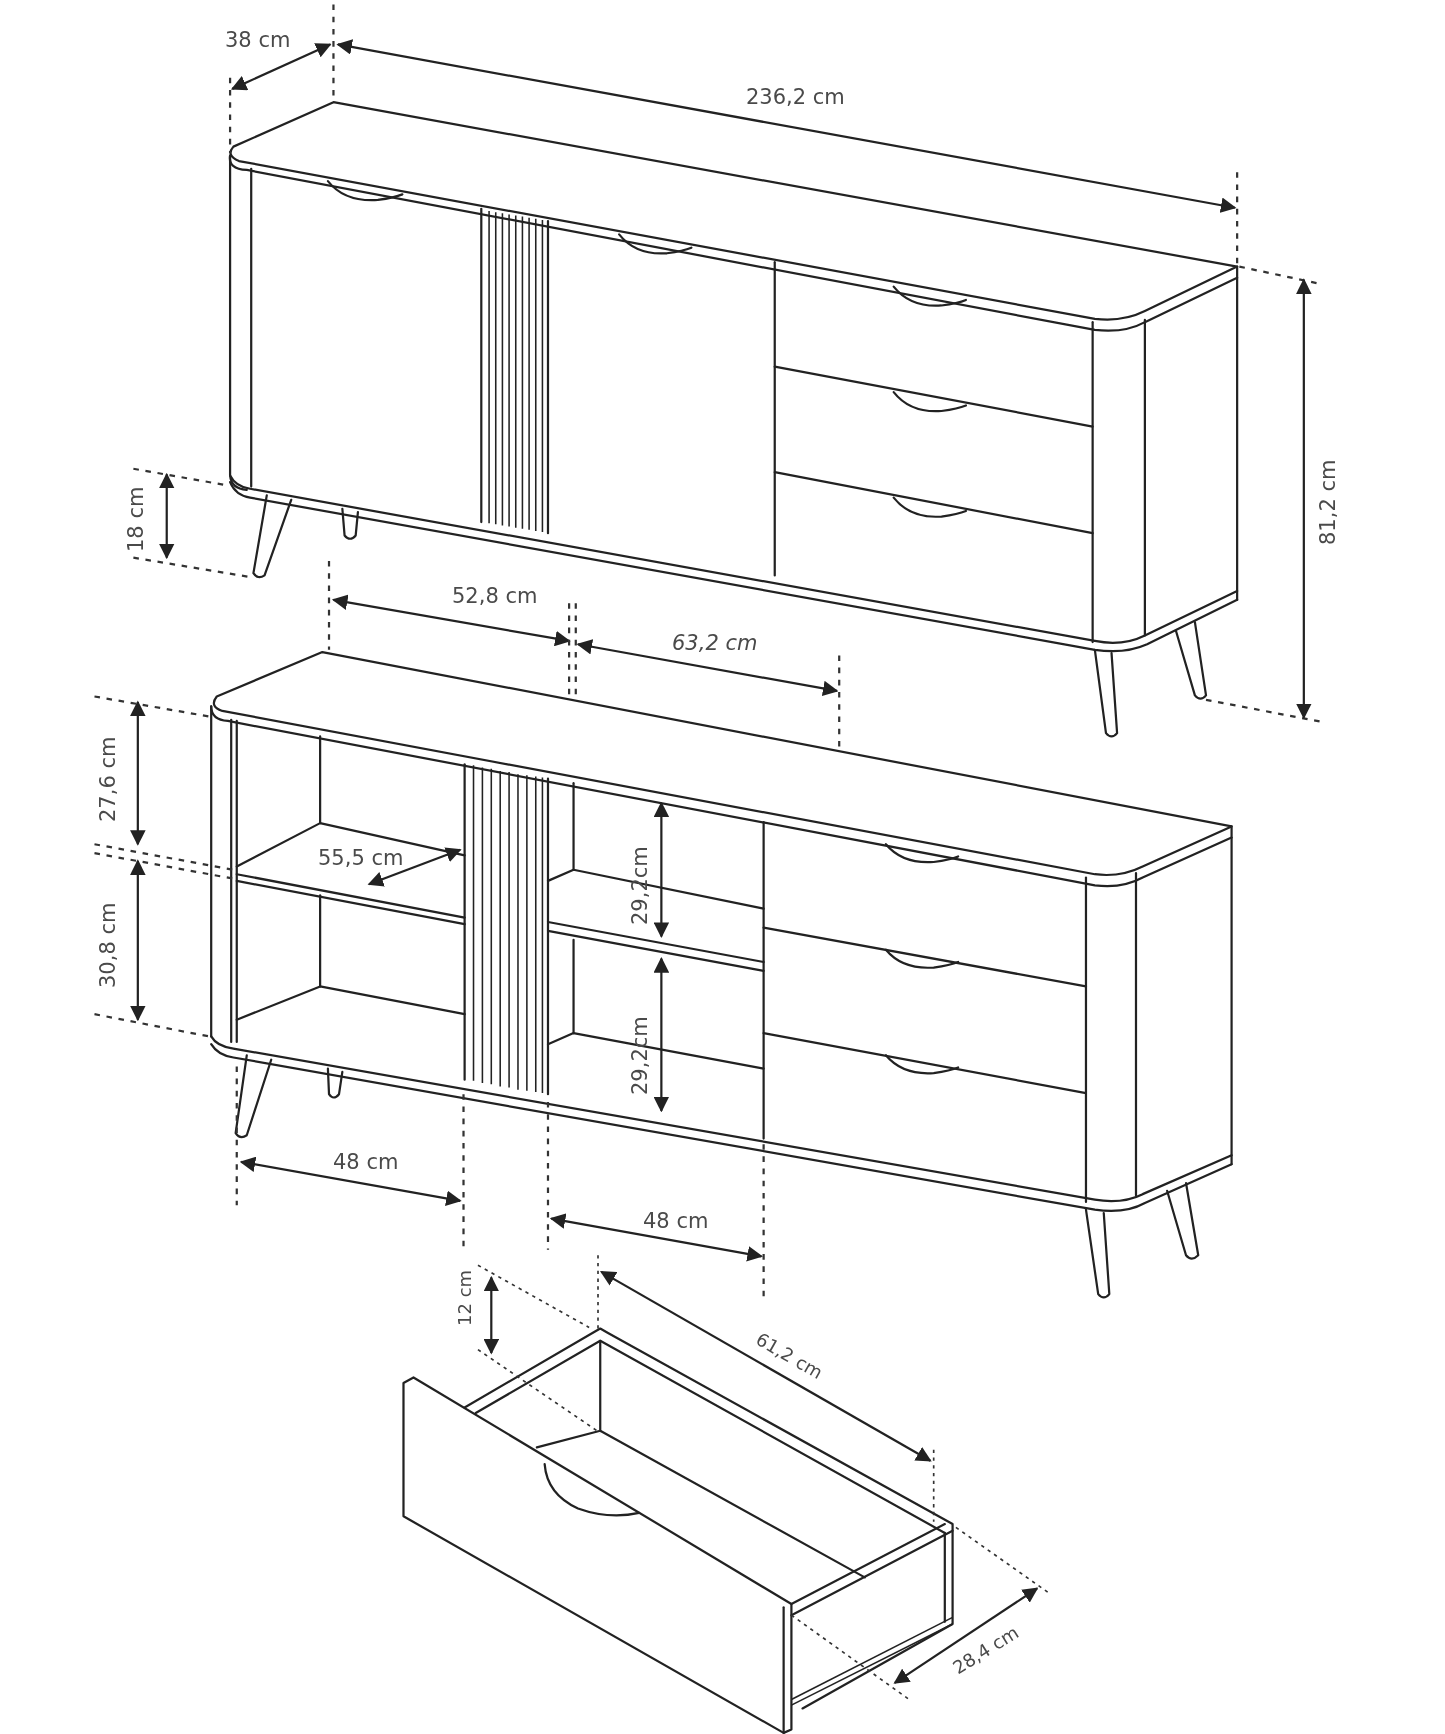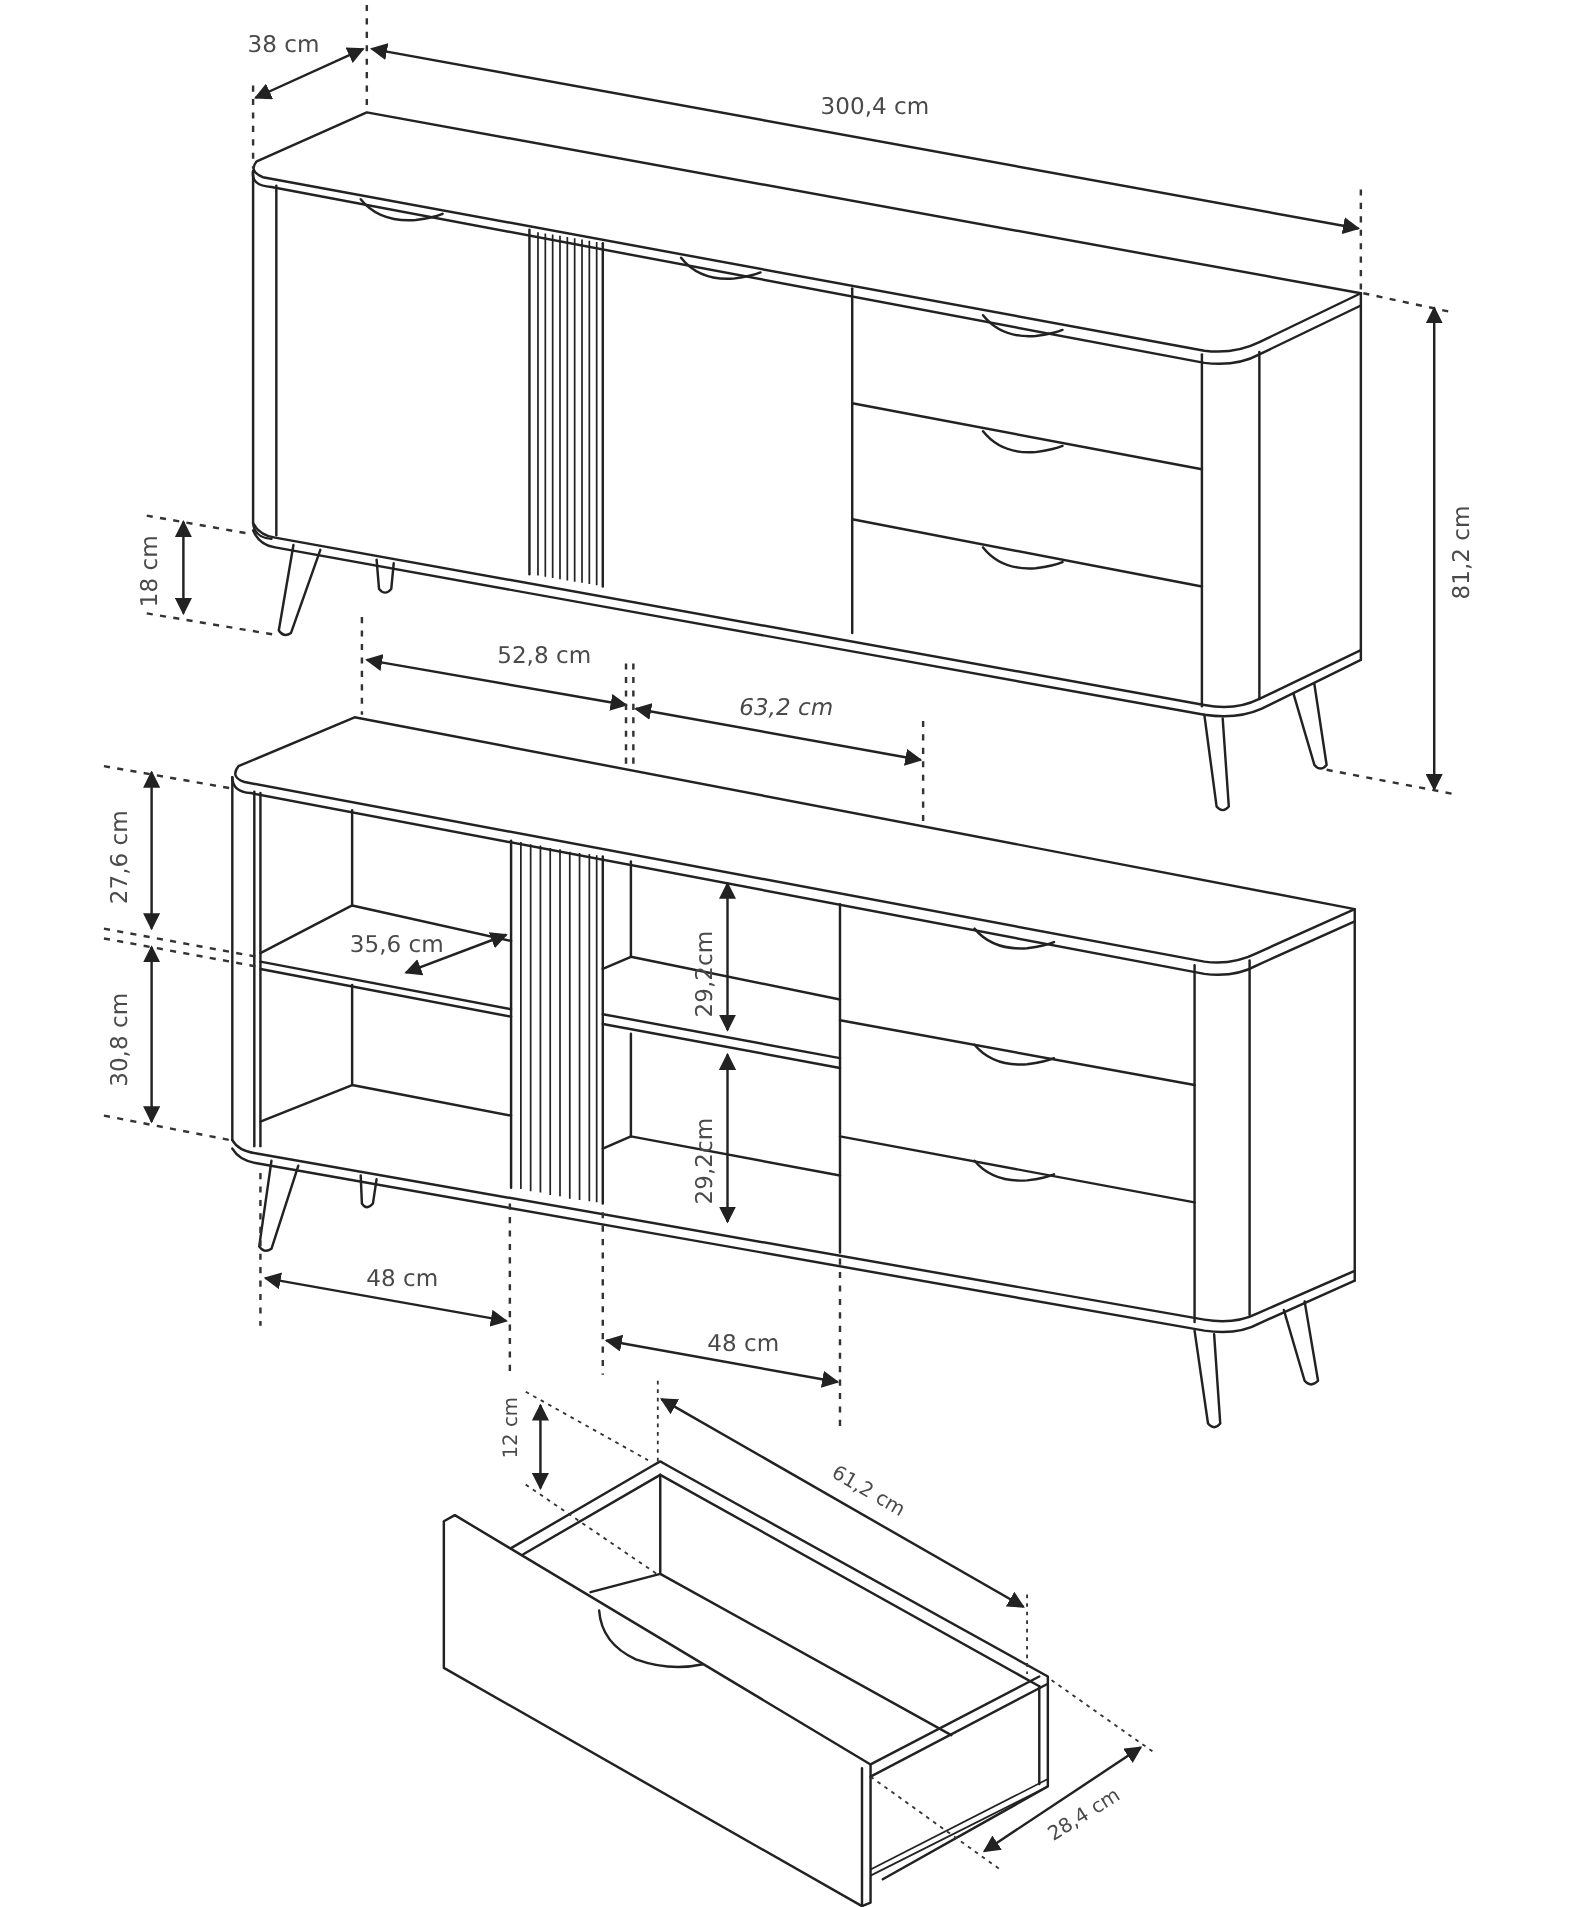--- a/index.html
+++ b/index.html
@@ -187,28 +187,28 @@
     <line class="dot" x1="538" y1="1130" x2="538" y2="1198"></line>
     <line class="dim" x1="541" y1="1145" x2="837" y2="1315" marker-start="url(#ah)" marker-end="url(#ah)"></line>
     <line class="dot" x1="840" y1="1305" x2="840" y2="1370"></line>
     <line class="dot" x1="860" y1="1375" x2="945" y2="1435"></line>
     <line class="dot" x1="712" y1="1454" x2="818" y2="1530"></line>
     <line class="dim" x1="805" y1="1515" x2="933" y2="1430" marker-start="url(#ah)" marker-end="url(#ah)"></line>
   </g>
 </svg>
 
 <div class="lbl" style="left:225px; top:30px;">38 cm</div>
-<div class="lbl" style="left:746px; top:87px;">300,4 cm</div>
+<div class="lbl" style="left:746px; top:87px;">236,2 cm</div>
 <div class="lbl" style="left:1318px; top:545px; transform: rotate(-90deg);">81,2 cm</div>
 <div class="lbl" style="left:126px; top:552px; transform: rotate(-90deg);">18 cm</div>
 <div class="lbl" style="left:415px; top:586px;margin-left:37px;">52,8 cm</div>
 <div class="lbl" style="left:672px; top:633px;font-style:italic;">63,2 cm</div>
 <div class="lbl" style="left:98px; top:822px; transform: rotate(-90deg);">27,6 cm</div>
 <div class="lbl" style="left:98px; top:988px; transform: rotate(-90deg);">30,8 cm</div>
-<div class="lbl" style="left:318px; top:848px;">35,6 cm</div>
+<div class="lbl" style="left:318px; top:848px;">55,5 cm</div>
 <div class="lbl" style="left:630px; top:925px; transform: rotate(-90deg);">29,2cm</div>
 <div class="lbl" style="left:630px; top:1095px; transform: rotate(-90deg);">29,2cm</div>
 <div class="lbl" style="left:333px; top:1152px;">48 cm</div>
 <div class="lbl" style="left:643px; top:1211px;">48 cm</div>
 <div class="lbl sm" style="left:456px; top:1326px; transform: rotate(-90deg);">12 cm</div>
 <div class="lbl sm" style="left:762px; top:1330px; transform: rotate(30deg);">61,2 cm</div>
 <div class="lbl sm" style="left:950px; top:1662px; transform: rotate(-32deg);">28,4 cm</div>
 </div>
 
 </body></html>

